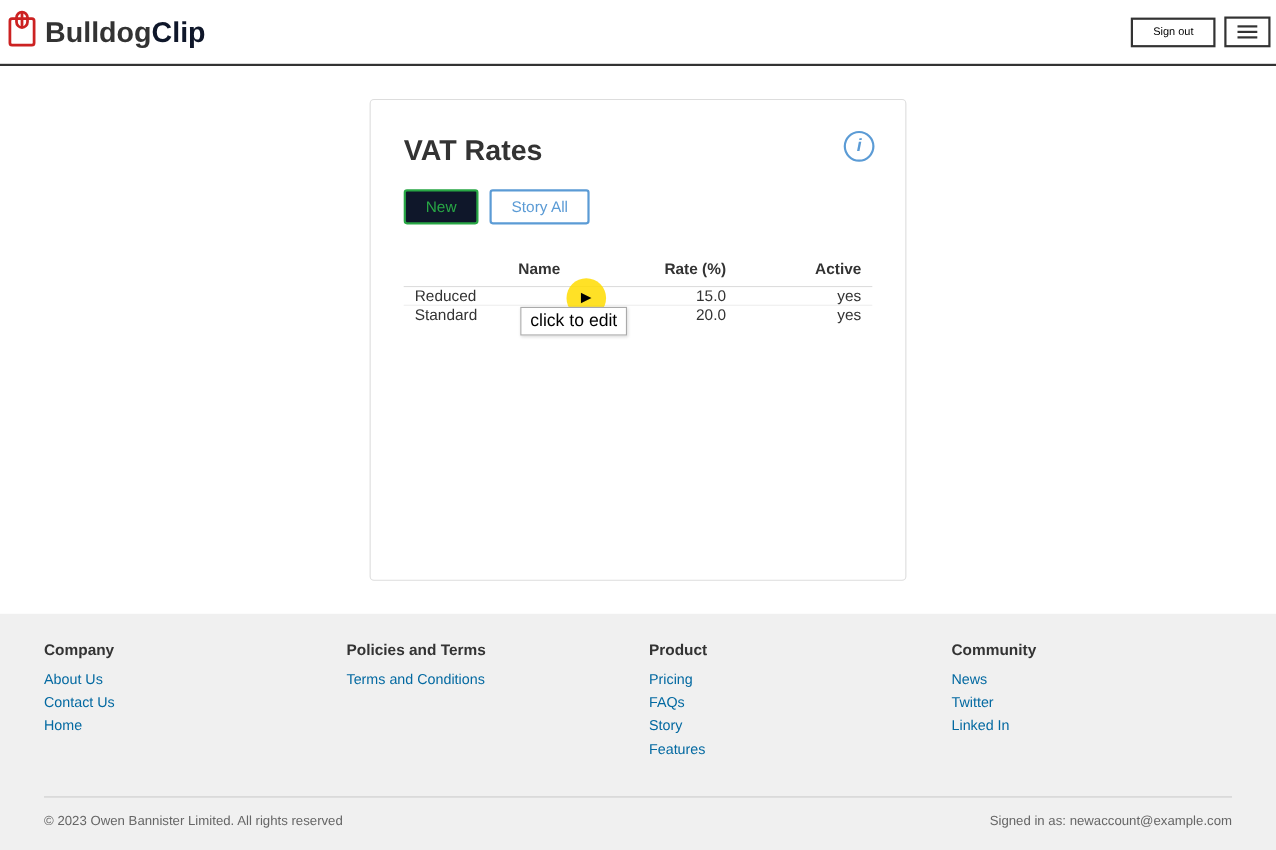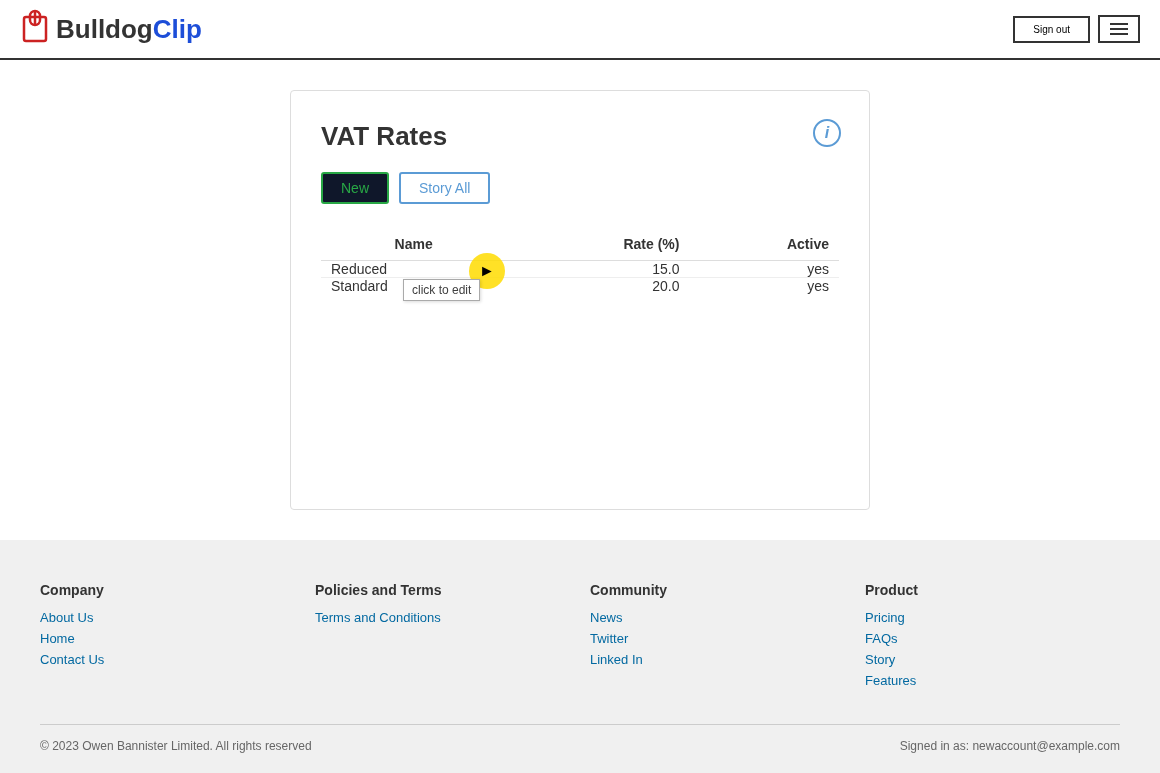--- a/index.html
+++ b/index.html
@@ -1,51 +1,51 @@
 <!DOCTYPE html>
 <html><head>
   <meta charset="utf-8">
   <style>
     * { box-sizing: border-box; margin: 0; padding: 0; }
     body { font-family: Arial, Helvetica, sans-serif; font-size: 14px; color: #333; background: #fff; min-height: 773px; display: flex; flex-direction: column; }
 
     
-    .header { display: flex; align-items: center; justify-content: space-between; padding: 0 20px; height: 60px; border-bottom: 2px solid #333; }
+    .header { display: flex; align-items: center; justify-content: space-between; padding: 0 5px; height: 60px; border-bottom: 2px solid #333; }
     .logo { display: flex; align-items: center; font-size: 26px; font-weight: bold; color: #333; text-decoration: none; }
     .logo-icon { margin-right: 6px; }
     .logo-bulldog { color: #333; }
-    .logo-clip { color: #1d4ed8; }
+    .logo-clip { color: #0f172a; }
     .header-right { display: flex; align-items: center; gap: 8px; }
     .sign-out-btn { border: 2px solid #333; background: #fff; padding: 6px 18px; font-size: 10px; cursor: pointer; font-weight: normal; }
     .menu-btn { border: 2px solid #333; background: #fff; padding: 6px 10px; cursor: pointer; display: flex; flex-direction: column; gap: 3px; }
     .menu-btn span { display: block; width: 18px; height: 2px; background: #333; }
 
     
     .main { flex: 1; padding: 30px 20px; display: flex; justify-content: center; }
-    .card { background: #fff; border: 1px solid #ddd; border-radius: 4px; padding: 30px; width: 580px; position: relative; }
+    .card { background: #fff; border: 1px solid #ddd; border-radius: 4px; padding: 30px; width: 488px; position: relative; }
     .card-title { font-size: 26px; font-weight: bold; margin-bottom: 20px; }
     .info-icon { position: absolute; top: 28px; right: 28px; width: 28px; height: 28px; border: 2px solid #5b9bd5; border-radius: 50%; display: flex; align-items: center; justify-content: center; color: #5b9bd5; font-style: italic; font-weight: bold; font-size: 16px; cursor: pointer; }
     .card-actions { display: flex; gap: 10px; margin-bottom: 24px; }
     .btn-new { border: 2px solid #28a745; color: #28a745; background: #0f172a; padding: 6px 18px; font-size: 14px; cursor: pointer; border-radius: 3px; }
     .btn-show-all { border: 2px solid #5b9bd5; color: #5b9bd5; background: #fff; padding: 6px 18px; font-size: 14px; cursor: pointer; border-radius: 3px; }
     .table { width: 100%; border-collapse: collapse; }
-    .table th { text-align: center; padding: 8px 10px; font-weight: bold; color: #333; border-bottom: 1px solid #ddd; }
+    .table th { text-align: right; padding: 8px 10px; font-weight: bold; color: #333; border-bottom: 1px solid #ddd; }
     .table th.right { text-align: right; }
     .table td { padding: 0 10px; border-bottom: 1px solid #eee; }
     .table td.right { text-align: right; }
     .table tr:last-child td { border-bottom: none; }
 
     
     .row-with-tooltip { position: relative; }
     .cursor-circle { position: absolute; left: 148px; top: -8px; width: 36px; height: 36px; background: rgba(255, 220, 0, 0.85); border-radius: 50%; display: flex; align-items: center; justify-content: center; z-index: 10; }
     .cursor-arrow { font-size: 16px; color: #000; }
-    .tooltip { position: absolute; left: 82px; top: 18px; background: #fff; border: 1px solid #aaa; padding: 3px 8px; font-size: 12px; color: #404040; white-space: nowrap; z-index: 11; box-shadow: 1px 1px 3px rgba(0,0,0,0.15); }
+    .tooltip { position: absolute; left: 106px; top: 18px; background: #fff; border: 1px solid #aaa; padding: 3px 8px; font-size: 16px; color: #000000; white-space: nowrap; z-index: 11; box-shadow: 1px 1px 3px rgba(0,0,0,0.15); }
 
     
-    .footer { background: #f0f0f0; padding: 42px 40px 20px; }
+    .footer { background: #f0f0f0; padding: 24px 40px 20px; }
     .footer-grid { display: grid; grid-template-columns: 1fr 1fr 1fr 1fr; gap: 20px; margin-bottom: 30px; }
     .footer-col h4 { font-weight: bold; font-size: 14px; margin-bottom: 12px; color: #333; }
     .footer-col a { display: block; color: #0369a1; text-decoration: none; margin-bottom: 6px; font-size: 13px; }
     .footer-bottom { display: flex; justify-content: space-between; border-top: 1px solid #ccc; padding-top: 14px; font-size: 12px; color: #666; }
   </style>
 </head>
 <body>
 
 <header class="header">
   <a class="logo" href="#">
@@ -105,38 +105,38 @@
       </tbody>
     </table>
   </div>
 </main>
 
 <footer class="footer">
   <div class="footer-grid">
     <div class="footer-col">
       <h4>Company</h4>
       <a href="#">About Us</a>
+      <a href="#">Contact Us</a>
       <a href="#">Home</a>
-      <a href="#">Contact Us</a>
     </div>
     <div class="footer-col">
       <h4>Policies and Terms</h4>
       <a href="#">Terms and Conditions</a>
-    </div>
-    <div class="footer-col">
-      <h4>Community</h4>
-      <a href="#">News</a>
-      <a href="#">Twitter</a>
-      <a href="#">Linked In</a>
     </div>
     <div class="footer-col">
       <h4>Product</h4>
       <a href="#">Pricing</a>
       <a href="#">FAQs</a>
       <a href="#">Story</a>
       <a href="#">Features</a>
+    </div>
+    <div class="footer-col">
+      <h4>Community</h4>
+      <a href="#">News</a>
+      <a href="#">Twitter</a>
+      <a href="#">Linked In</a>
     </div>
   </div>
   <div class="footer-bottom">
     <span>© 2023 Owen Bannister Limited. All rights reserved</span>
     <span>Signed in as: newaccount@example.com</span>
   </div>
 </footer>
 
 </body></html>

